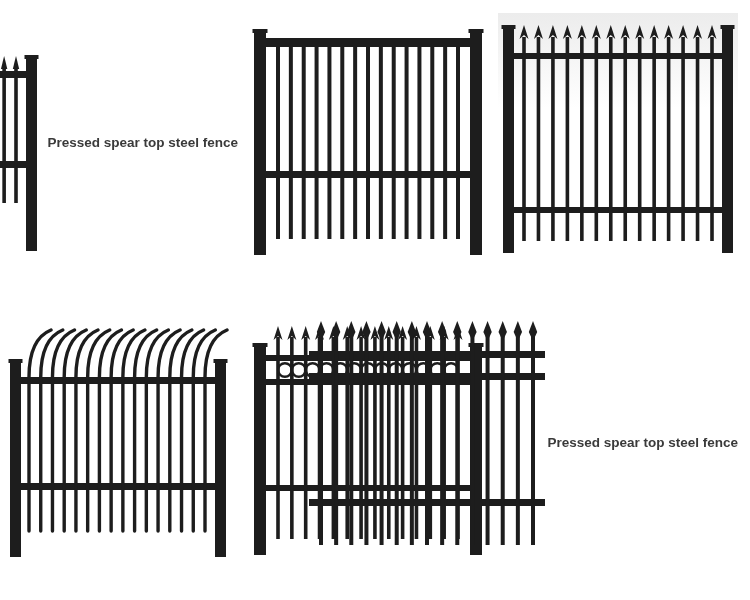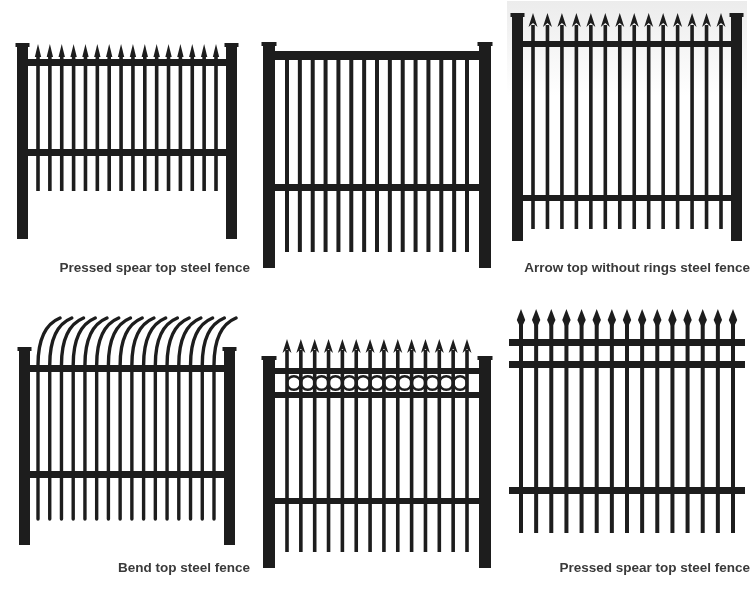--- a/index.html
+++ b/index.html
@@ -8,22 +8,22 @@
     font-family:"Liberation Sans", sans-serif;
     overflow:hidden;
   }
   .grid{
     display:grid;
     grid-template-columns:repeat(3,250px);
     grid-template-rows:repeat(2,300px);
     width:750px;height:600px;
   }
   .card{
-    display:flex;flex-direction:column;align-items:flex-end;justify-content:flex-end;
-    padding-bottom:24px;box-sizing:border-box;margin:0;
+    display:flex;flex-direction:row;align-items:center;justify-content:flex-end;
+    padding-bottom:24px;box-sizing:border-box;margin:12px;
   }
   .imgbox{
     height:250px;width:246px;
     display:flex;align-items:flex-end;justify-content:center;
   }
   .cap{
     font-weight:700;font-size:13.5px;line-height:16px;color:#3a3a3a;
     text-align:center;margin-top:9px;white-space:nowrap;
   }
   svg.fence{display:block;}
@@ -140,21 +140,20 @@
           <rect x="168.8153846153846" y="24" width="3.6" height="204" fill="#1d1d1d"></rect>
           <path d="M 170.6153846153846 12 L 175.1153846153846 26 L 170.6153846153846 22 L 166.1153846153846 26 Z" fill="#1d1d1d"></path>
           <rect x="183.27692307692305" y="24" width="3.6" height="204" fill="#1d1d1d"></rect>
           <path d="M 185.07692307692307 12 L 189.57692307692307 26 L 185.07692307692307 22 L 180.57692307692307 26 Z" fill="#1d1d1d"></path>
           <rect x="197.73846153846154" y="24" width="3.6" height="204" fill="#1d1d1d"></rect>
           <path d="M 199.53846153846155 12 L 204.03846153846155 26 L 199.53846153846155 22 L 195.03846153846155 26 Z" fill="#1d1d1d"></path>
           <rect x="212.2" y="24" width="3.6" height="204" fill="#1d1d1d"></rect>
           <path d="M 214 12 L 218.5 26 L 214 22 L 209.5 26 Z" fill="#1d1d1d"></path>
         </svg>
     </div>
-    <figcaption class="cap">Arrow top without rings steel fence</figcaption>
   </figure>
 
   <figure class="card">
     <div class="imgbox">
       <svg class="fence" width="240" height="250" viewBox="0 0 240 250">
           <rect x="10.5" y="46" width="14" height="4" fill="#1d1d1d"></rect>
           <rect x="12" y="49" width="11" height="195" fill="#1d1d1d"></rect>
           <rect x="215.5" y="46" width="14" height="4" fill="#1d1d1d"></rect>
           <rect x="217" y="49" width="11" height="195" fill="#1d1d1d"></rect>
           <rect x="23" y="64" width="194" height="7" fill="#1d1d1d"></rect>
@@ -170,21 +169,20 @@
           <path d="M 124.86666666666666 218 L 124.86666666666666 64 Q 124.86666666666666 26 146.86666666666667 17" fill="none" stroke="#1d1d1d" stroke-width="3.4" stroke-linecap="round"></path>
           <path d="M 136.6 218 L 136.6 64 Q 136.6 26 158.6 17" fill="none" stroke="#1d1d1d" stroke-width="3.4" stroke-linecap="round"></path>
           <path d="M 148.33333333333331 218 L 148.33333333333331 64 Q 148.33333333333331 26 170.33333333333331 17" fill="none" stroke="#1d1d1d" stroke-width="3.4" stroke-linecap="round"></path>
           <path d="M 160.06666666666666 218 L 160.06666666666666 64 Q 160.06666666666666 26 182.06666666666666 17" fill="none" stroke="#1d1d1d" stroke-width="3.4" stroke-linecap="round"></path>
           <path d="M 171.8 218 L 171.8 64 Q 171.8 26 193.8 17" fill="none" stroke="#1d1d1d" stroke-width="3.4" stroke-linecap="round"></path>
           <path d="M 183.53333333333333 218 L 183.53333333333333 64 Q 183.53333333333333 26 205.53333333333333 17" fill="none" stroke="#1d1d1d" stroke-width="3.4" stroke-linecap="round"></path>
           <path d="M 195.26666666666668 218 L 195.26666666666668 64 Q 195.26666666666668 26 217.26666666666668 17" fill="none" stroke="#1d1d1d" stroke-width="3.4" stroke-linecap="round"></path>
           <path d="M 207 218 L 207 64 Q 207 26 229 17" fill="none" stroke="#1d1d1d" stroke-width="3.4" stroke-linecap="round"></path>
         </svg>
     </div>
-    <figcaption class="cap">Bend top steel fence</figcaption>
   </figure>
 
   <figure class="card">
     <div class="imgbox">
       <svg class="fence" width="240" height="250" viewBox="0 0 240 250">
           <rect x="4.5" y="30" width="15" height="4" fill="#1d1d1d"></rect>
           <rect x="6" y="33" width="12" height="209" fill="#1d1d1d"></rect>
           <rect x="220.5" y="30" width="15" height="4" fill="#1d1d1d"></rect>
           <rect x="222" y="33" width="12" height="209" fill="#1d1d1d"></rect>
           <rect x="18" y="42" width="204" height="6" fill="#1d1d1d"></rect>

